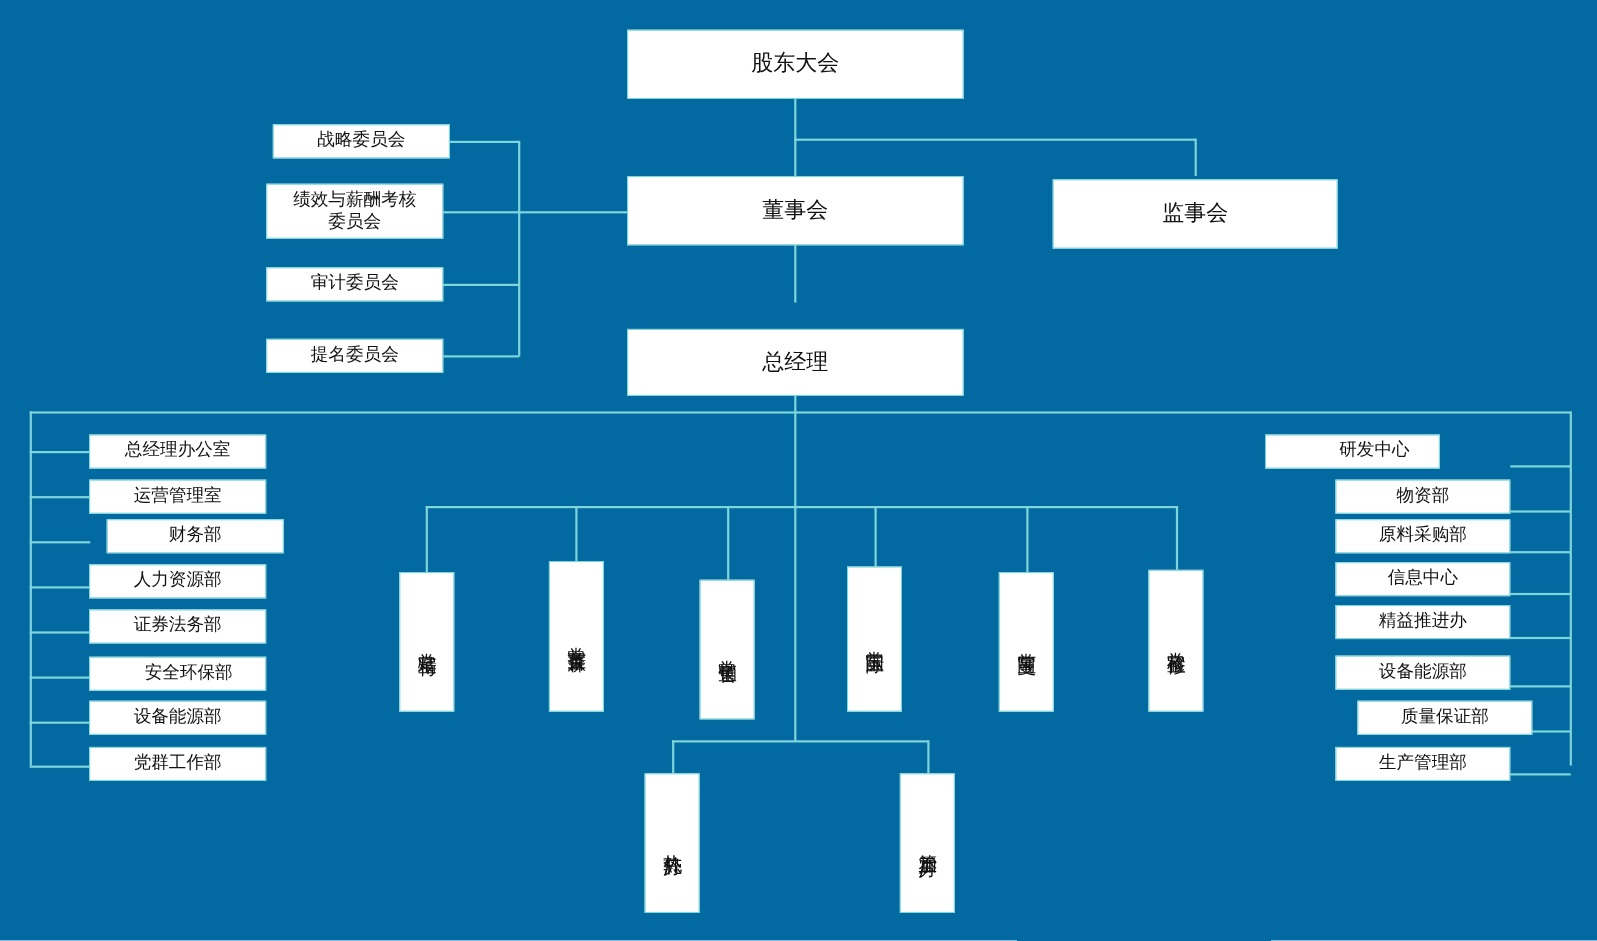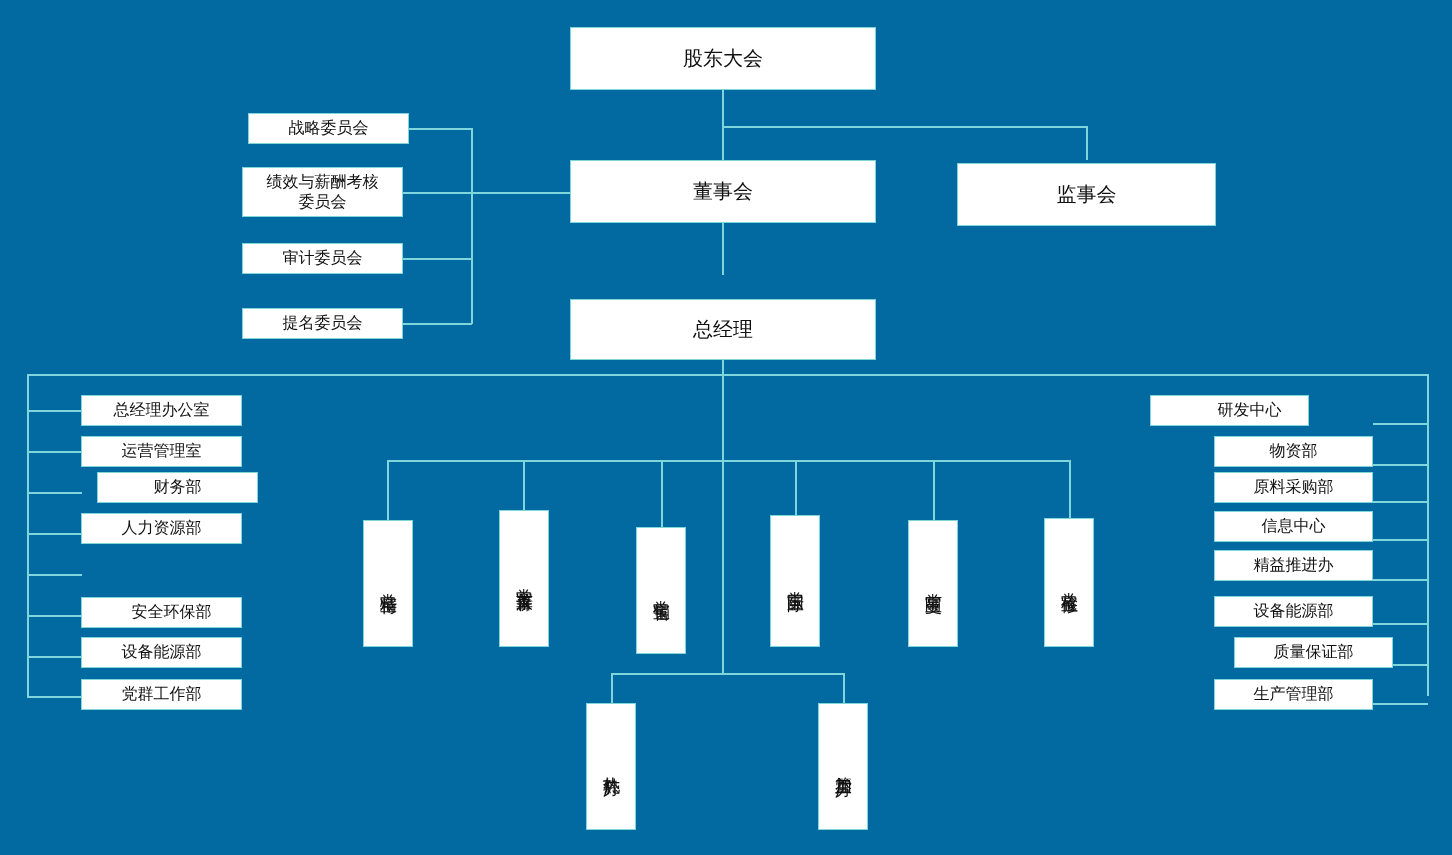--- a/index.html
+++ b/index.html
@@ -131,20 +131,21 @@
   </div>
 
   <div class="node t-16" style="left:242px; top:243px; width:161px; height:31px;">审计委员会</div>
 
   <div class="node t-16" style="left:242px; top:308px; width:161px; height:31px;">提名委员会</div>
 
   <div class="node t-16" style="left:81px; top:395px; width:161px; height:31px;">总经理办公室</div>
   <div class="node t-16" style="left:81px; top:436px; width:161px; height:31px;">运营管理室</div>
   <div class="node t-16" style="left:81px; top:472px; width:161px; height:31px;margin-left:16px;">财务部</div>
   <div class="node t-16" style="left:81px; top:513px; width:161px; height:31px;">人力资源部</div>
+  <div class="node t-16" style="left:81px; top:554px; width:161px; height:31px;">证券法务部</div>
   <div class="node t-16" style="left:81px; top:597px; width:161px; height:31px;padding-left:20px;">安全环保部</div>
   <div class="node t-16" style="left:81px; top:637px; width:161px; height:31px;">设备能源部</div>
   <div class="node t-16" style="left:81px; top:679px; width:161px; height:31px;">党群工作部</div>
 
   <div class="node t-16" style="left:1150px; top:395px; width:159px; height:31px;padding-left:40px;">研发中心</div>
   <div class="node t-16" style="left:1214px; top:436px; width:159px; height:31px;">物资部</div>
   <div class="node t-16" style="left:1214px; top:472px; width:159px; height:31px;">原料采购部</div>
   <div class="node t-16" style="left:1214px; top:511px; width:159px; height:31px;">信息中心</div>
   <div class="node t-16" style="left:1214px; top:550px; width:159px; height:31px;">精益推进办</div>
   <div class="node t-16" style="left:1214px; top:596px; width:159px; height:31px;">设备能源部</div>

